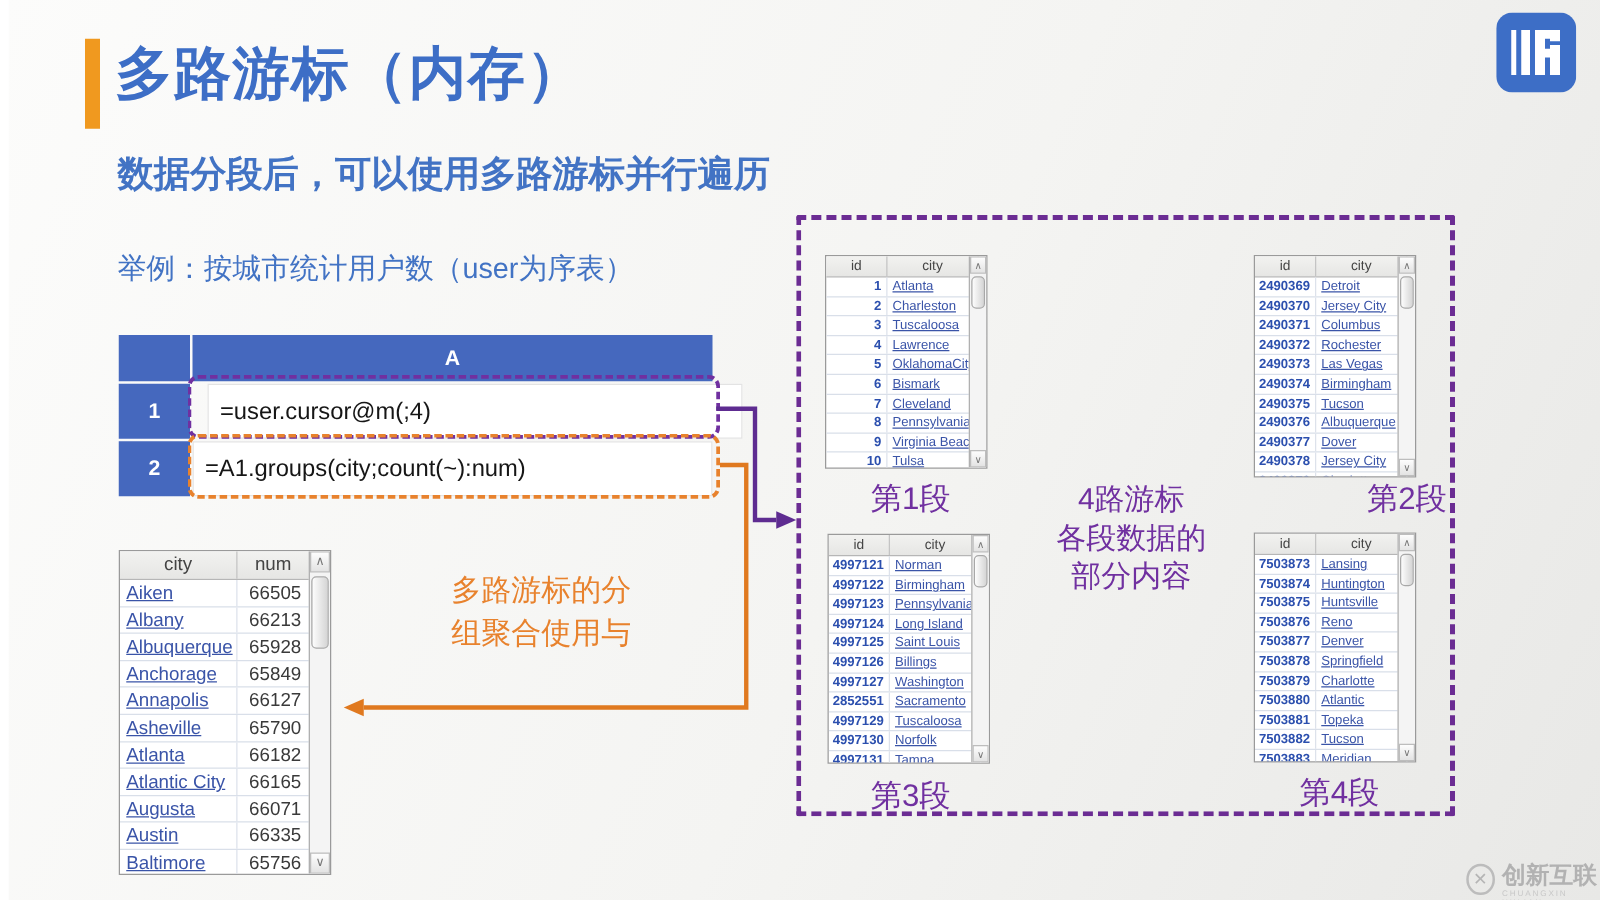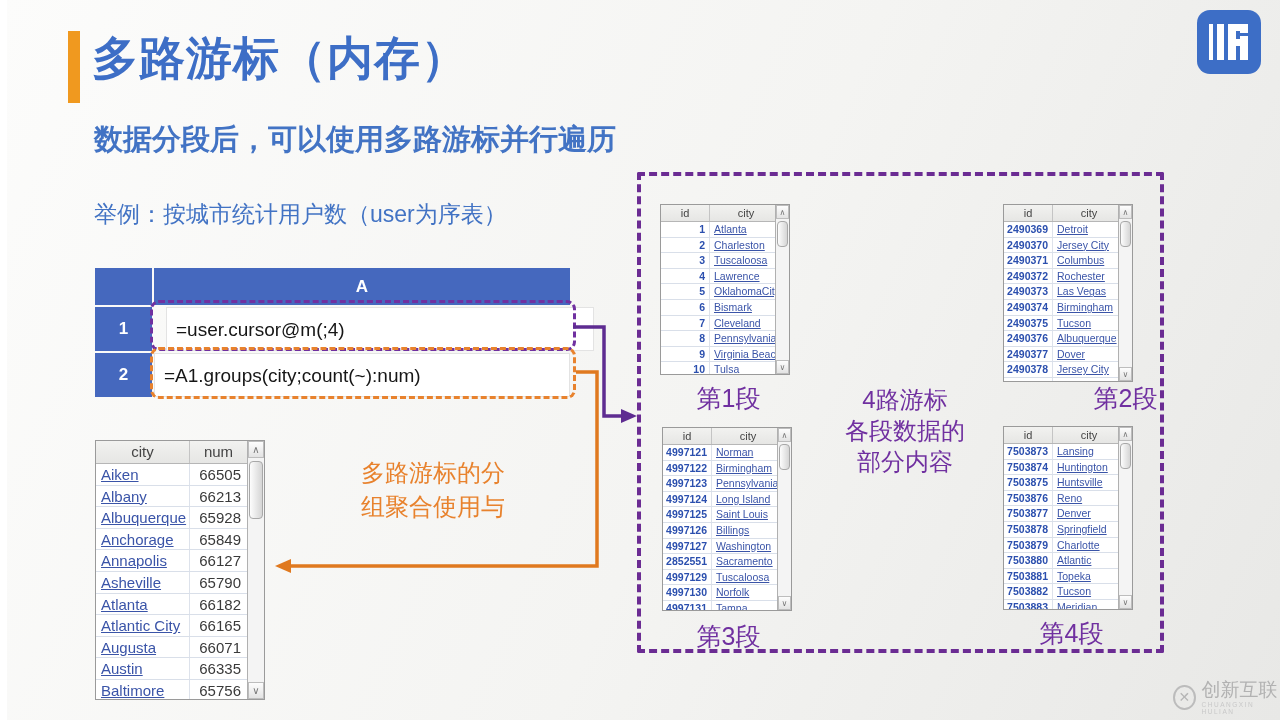--- a/index.html
+++ b/index.html
@@ -86,21 +86,21 @@
                  color:#E8822D; font-size:24px; font-weight:500; line-height:34px; }
 
   
   .connectors { position:absolute; left:0; top:0; width:1280px; height:720px; pointer-events:none; }
 
   
   .logo { position:absolute; left:1197px; top:10px; width:64px; height:64px; }
   .watermark { position:absolute; left:1173px; top:680px; display:flex; align-items:center; gap:6px; }
   .wm-circle { width:25px; height:25px; border:2.5px solid #bcbcbc; border-radius:50%;
                color:#b5b5b5; font-size:14px; font-weight:bold; text-align:center; line-height:21px; }
-  .wm-name { font-size:19px; font-weight:normal; color:#b2b2b2; line-height:19px; }
+  .wm-name { font-size:19px; font-weight:bold; color:#b2b2b2; line-height:19px;margin-top:11px; }
   .wm-caption { font-size:6.5px; color:#c8c8c8; letter-spacing:1.5px; margin-top:2px; }
 </style>
 </head>
 <body>
 
 <div class="slide">
   <div class="left-strip"></div>
 
   <div class="accent-bar"></div>
   <div class="title">多路游标（内存）</div>

